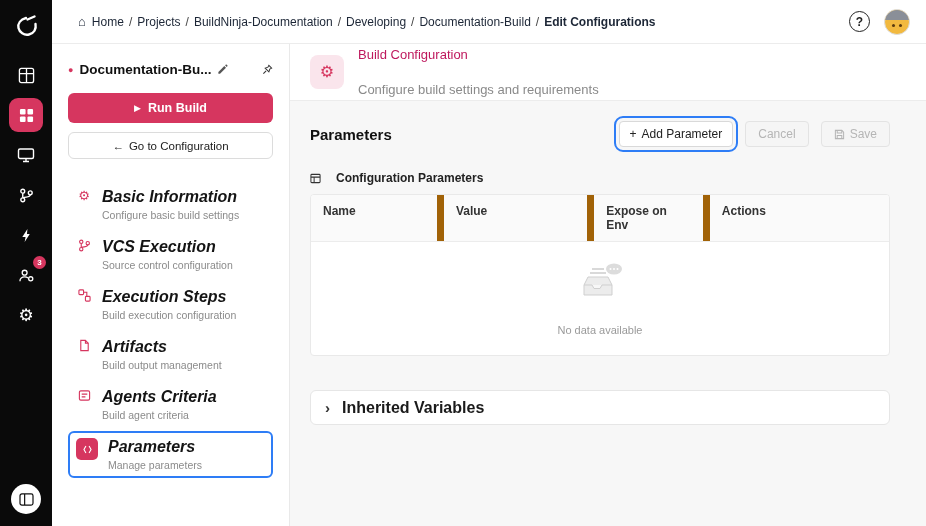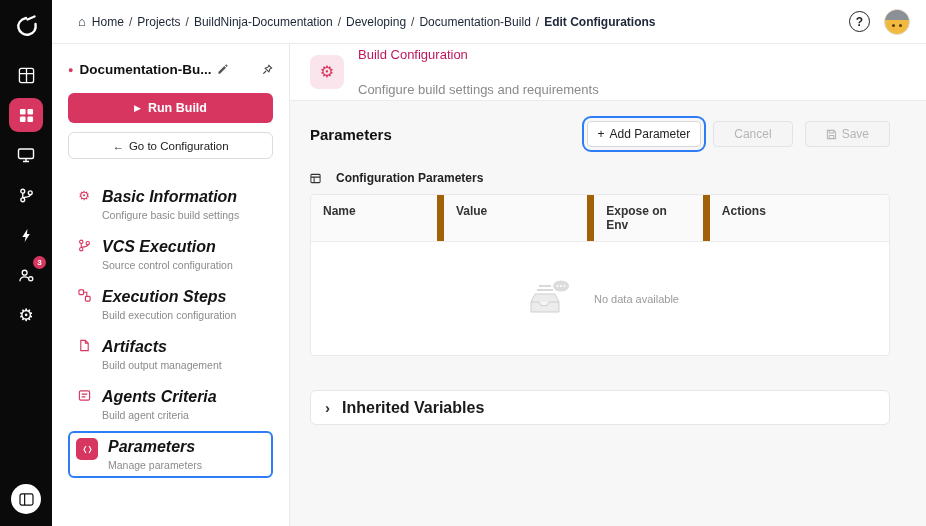--- a/index.html
+++ b/index.html
@@ -61,31 +61,31 @@
   .ph-gear { font-size:16px; color:#d6365f; line-height:1; }
   .ph-title { font-size:13px; font-weight:normal; color:#be185d; }
   .ph-sub { font-size:13px; color:#8a8a8a; margin-top:20px; }
 
   .page-body { padding:20px 36px 0 20px; }
   .params-row { display:flex; align-items:center; }
   .params-title { font-size:15px; font-weight:bold; color:#111; }
   .actions { margin-left:auto; display:flex; align-items:center; gap:12px; }
   button { font-family:inherit; }
   .add-btn { height:26px; padding:0 10px; background:#fff; border:1px solid #d9d9d9; border-radius:4px; font-size:12px; color:#222; display:flex; align-items:center; gap:5px; cursor:pointer; outline:2px solid #2e7df6; outline-offset:3px; }
-  .btn-dis { height:26px; padding:0 20px; background:#f5f5f5; border:1px solid #e3e3e3; border-radius:4px; font-size:12px; color:#b5b5b5; display:flex; align-items:center; gap:5px; cursor:default; }
+  .btn-dis { height:26px; padding:0 12px; background:#f5f5f5; border:1px solid #e3e3e3; border-radius:4px; font-size:12px; color:#b5b5b5; display:flex; align-items:center; gap:5px; cursor:default; }
 
   .caption-row { margin-top:24px; display:flex; align-items:center; gap:15px; }
   .caption-text { font-size:12px; font-weight:bold; color:#222; }
 
   .table-card { margin-top:9px; background:#fff; border:1px solid #e9e9e9; border-radius:4px; overflow:hidden; }
   .thead { display:flex; background:#fafafa; border-bottom:1px solid #ececec; }
   .th { padding:9px 12px; font-size:12px; font-weight:bold; color:#333; border-right:7px solid #a16207; }
   .th:last-child { border-right:none; }
   .c1{width:23%;} .c2{width:26%;} .c3{width:21%;} .c4{width:20%;} .c5{width:10%;}
-  .tbody-empty { height:113px; display:flex; flex-direction:row; align-items:center; justify-content:center; gap:21px; }
+  .tbody-empty { height:113px; display:flex; flex-direction:column; align-items:center; justify-content:center; gap:21px; }
   .empty-text { font-size:11px; color:#9a9a9a; }
 
   .inherited-card { margin-top:34px; background:#fff; border:1px solid #e6e6e6; border-radius:6px; height:35px; display:flex; align-items:center; gap:12px; padding:0 14px; cursor:pointer; }
   .chev { font-size:15px; font-weight:bold; color:#333; line-height:1; }
   .inherited-title { font-size:16px; font-weight:bold; color:#1a1a1a; }
 
   svg { display:block; }
 </style>
 </head>
 <body>

